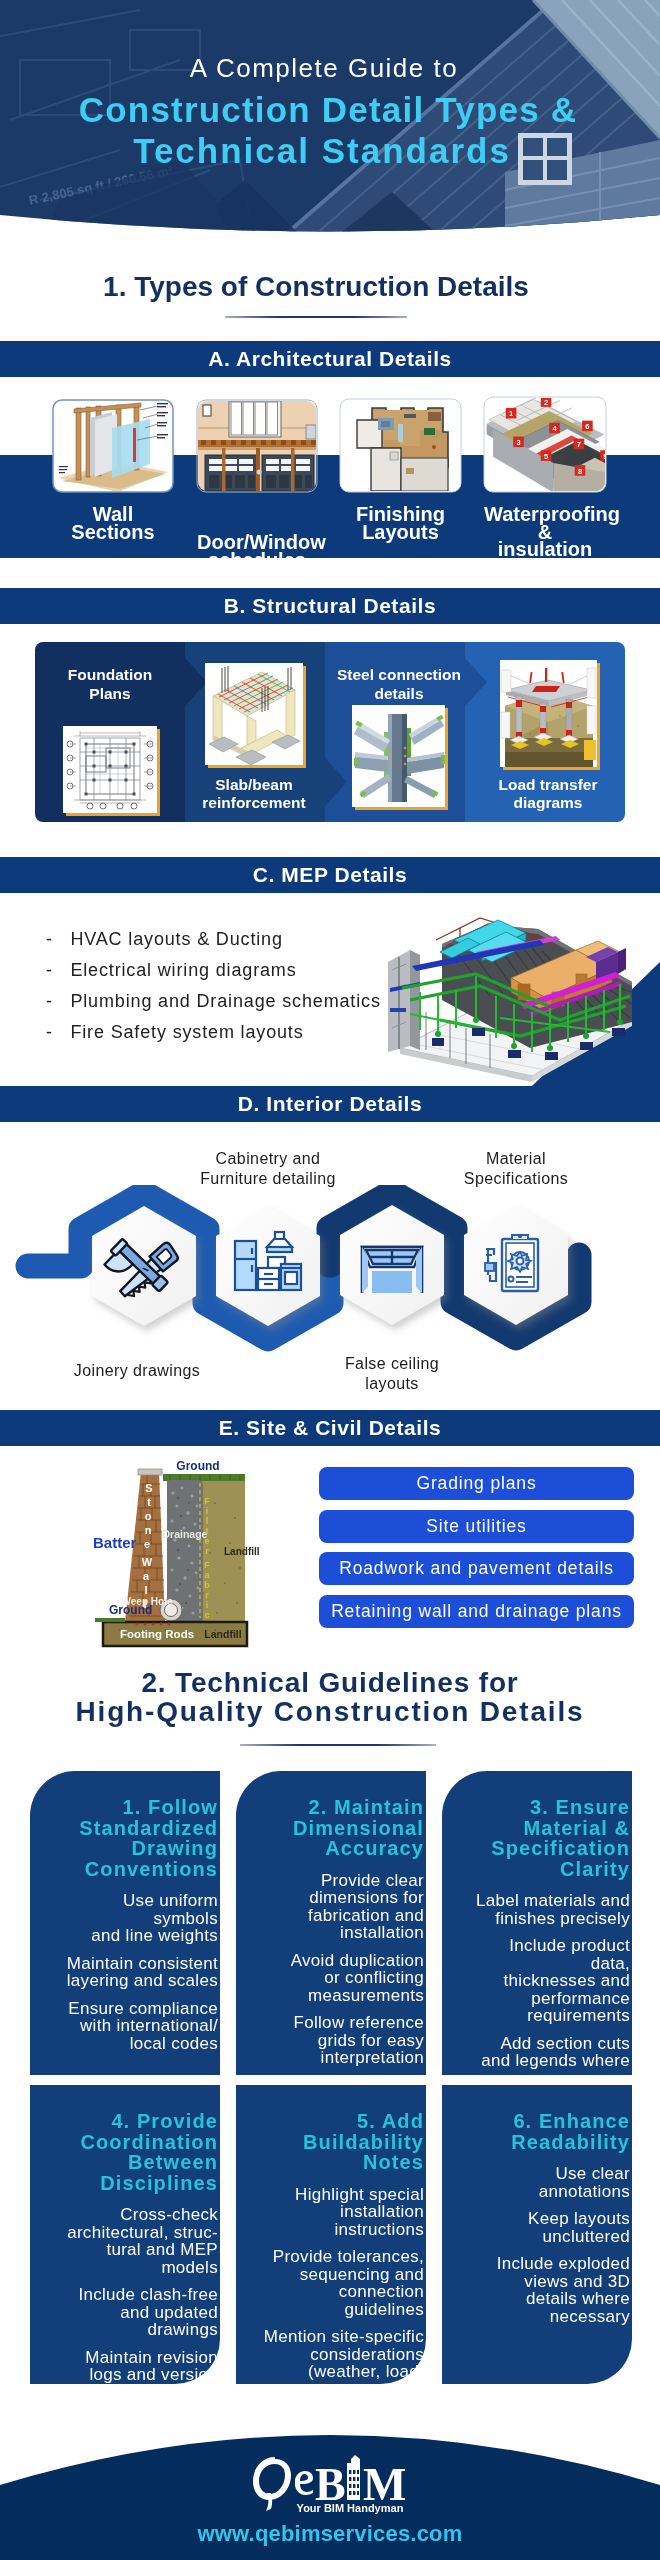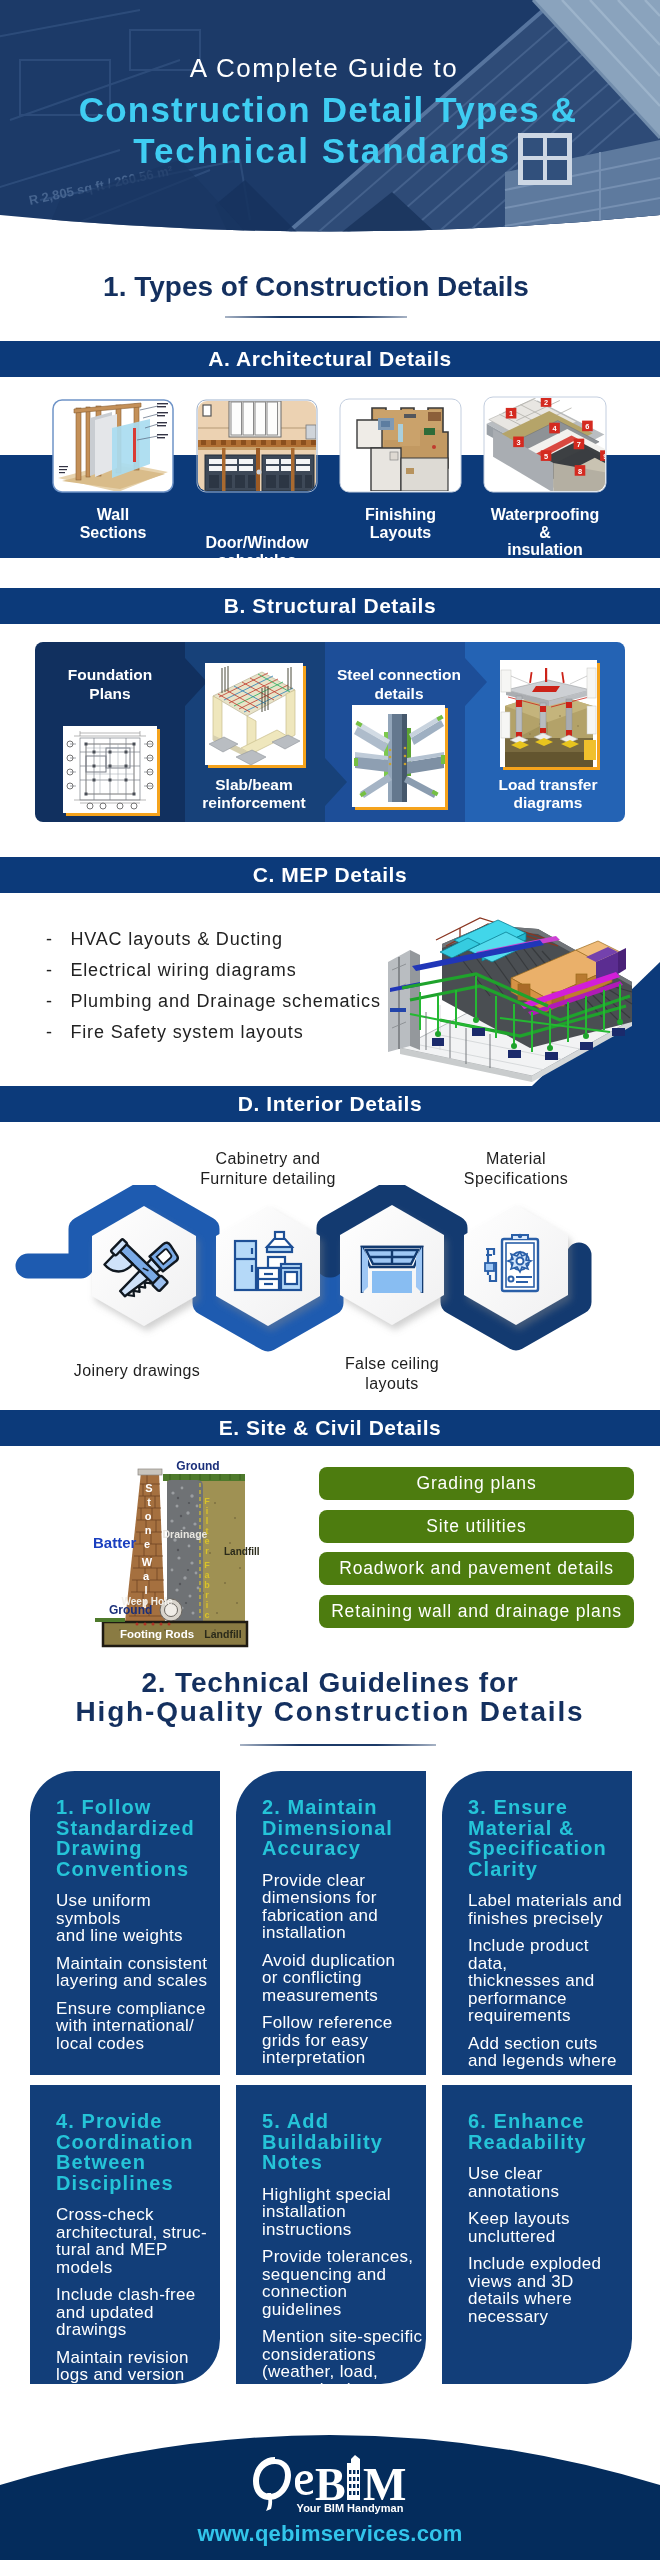--- a/index.html
+++ b/index.html
@@ -4,27 +4,27 @@
 <style>
 html,body{margin:0;padding:0;}
 body{font-family:"Liberation Sans",sans-serif;background:#fff;}
 #page{position:relative;width:660px;height:2560px;overflow:hidden;background:#fff;}
 .abs{position:absolute;}
 .bar{position:absolute;left:0;width:660px;height:36px;background:#0c3a7a;color:#fff;
  font-weight:bold;font-size:21px;text-align:center;line-height:36px;letter-spacing:.55px;}
 .h1{position:absolute;width:660px;text-align:center;color:#14305f;font-weight:bold;font-size:28px;line-height:29px;}
 .divider{position:absolute;left:215px;width:230px;height:2px;
  background:radial-gradient(ellipse at center,#1c3a68 0%,#1c3a68 45%,rgba(28,58,104,0) 100%);}
-.cardlabel{position:absolute;color:#fff;font-weight:bold;font-size:16px;line-height:17.5px;text-align:center;}
-.btn{position:absolute;left:319px;width:315px;height:33px;background:#4d7c0f;border-radius:8px;
+.cardlabel{position:absolute;color:#fff;font-weight:bold;font-size:20px;line-height:17.5px;text-align:center;}
+.btn{position:absolute;left:319px;width:315px;height:33px;background:#1d4ed8;border-radius:8px;
  color:#fff;font-size:17.5px;text-align:center;line-height:33px;letter-spacing:.85px;}
 .gcard{position:absolute;width:190px;background:#123e79;color:#fff;}
 .gcard .gh{color:#25c4d8;font-weight:bold;font-size:20px;line-height:20.5px;margin:0 0 13px 0;letter-spacing:1.1px;}
 .gcard p{margin:0 0 10px 0;font-size:17px;line-height:17.5px;letter-spacing:.3px;}
-.gcard .inner{padding:26px 2px 0 26px;}
+.gcard .inner{padding:26px 2px 0 26px;text-align:right;}
 .r1{top:1771px;height:304px;border-radius:45px 0 0 0;}
 .r2{top:2085px;height:299px;border-radius:0 0 45px 0;}
 .hexlabel{position:absolute;color:#1e1e1e;font-size:16px;line-height:20px;text-align:center;letter-spacing:.4px;}
 .meplist{position:absolute;color:#222;font-size:18px;line-height:31px;letter-spacing:.85px;margin-left:15px;}
 </style>
 </head>
 <body>
 <div id="page">
 
 <svg class="abs" style="left:0;top:0" width="660" height="240" viewBox="0 0 660 240">

